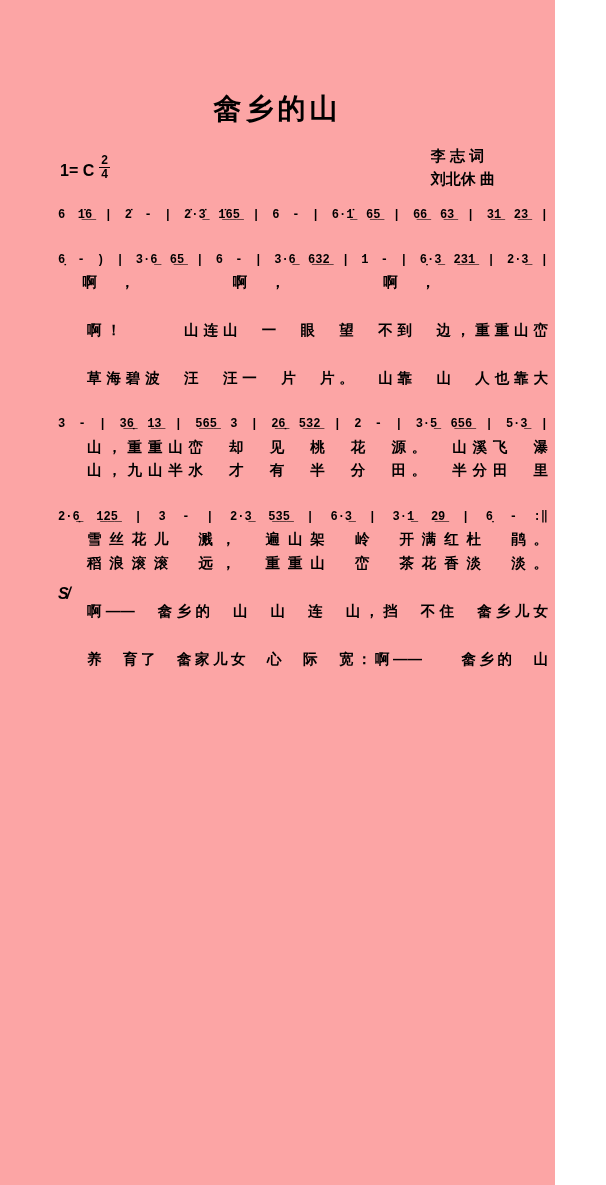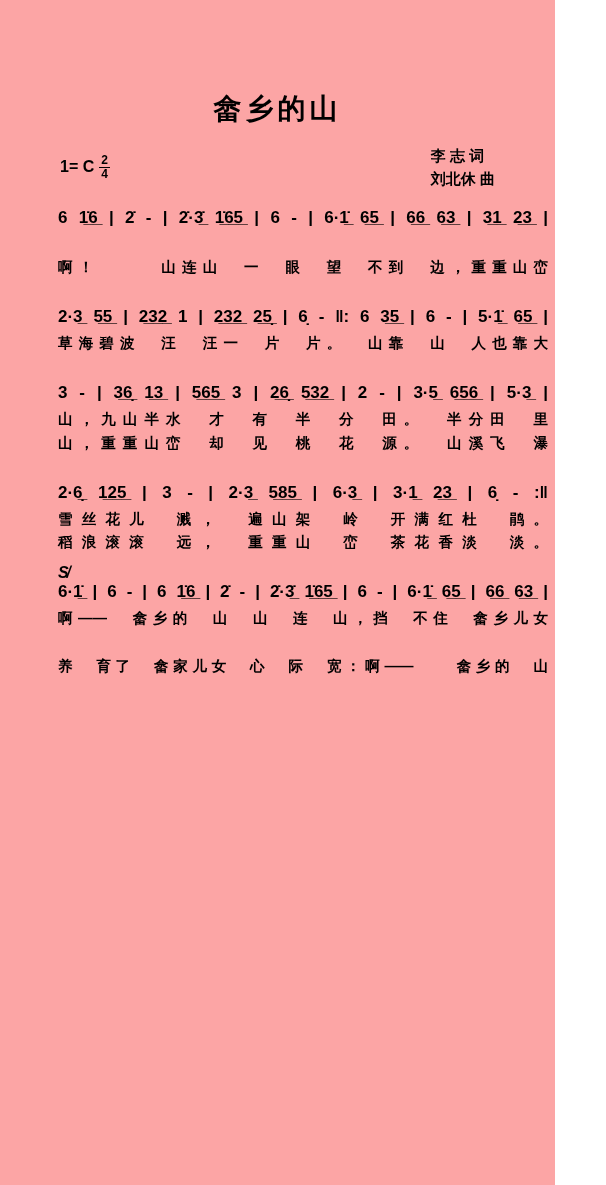--- a/index.html
+++ b/index.html
@@ -13,37 +13,37 @@
   .title{
     text-align:center;
     font-size:28px;font-weight:bold;
     letter-spacing:4px;
     padding-top:90px;
   }
   .meta-row{
     margin:16px 60px 0 60px;
     display:flex;justify-content:space-between;align-items:flex-start;
   }
-  .keysig{font-size:16px;font-weight:bold;display:flex;align-items:center;gap:5px;margin-top:10px;}
+  .keysig{font-size:16px;font-weight:bold;display:flex;align-items:flex-end;gap:5px;margin-top:10px;}
   .frac{display:inline-flex;flex-direction:column;align-items:center;font-size:12px;line-height:1.05;font-weight:bold;}
   .frac .num{border-bottom:1.5px solid #000;padding:0 2px;}
   .credits{text-align:left;font-size:15px;font-weight:bold;line-height:1.55;}
   .score{margin:10px 58px 0 58px;width:490px;}
   .sys{position:relative;margin-top:29px;}
   .sys.first{margin-top:16px;}
   .notes{
-    font-family:Liberation Sans, sans-serif;
-    font-weight:bold;font-size:17px;line-height:1.35;
+    font-family:Liberation Mono, monospace;
+    font-weight:bold;font-size:12px;line-height:1.35;
     text-align:justify;text-align-last:justify;
     word-spacing:4px;
   }
   .lyr{
     font-size:14.5px;font-weight:bold;
     margin-top:5px;line-height:1.3;
-    text-align:justify;text-align-last:justify;
+    text-align:justify;text-align-last:justify;margin-left:29px;
   }
   .lyr.w72{width:72%;margin-left:5%;}
   .lyr.rhalf{margin-left:58%;}
   .marker{position:absolute;font-weight:bold;}
   .segno{top:-17px;left:0;font-size:16px;font-style:italic;}
 </style>
 </head>
 <body>
 
 <div class="sheet">
@@ -63,46 +63,48 @@
       <div>刘北休 曲</div>
     </div>
   </div>
 
   <div class="score">
 
     <div class="sys first">
       <div class="notes">6 1̲̇6̲ | 2̇ - | 2̇·3̲̇ 1̲̇6̲5̲ | 6 - | 6·1̲̇ 6̲5̲ | 6̲6̲ 6̲3̲ | 3̲1̲ 2̲3̲ |</div>
     </div>
 
+    <div class="sys">
+      <div class="notes">6̣ - ) | 3·6̲ 6̲5̲ | 6 - | 3·6̲ 6̲3̲2̲ | 1 - | 6̣·3̲ 2̲3̲1̲ | 2·3̲ |</div>
+      <div class="lyr w72">啊，　　啊，　　啊，</div>
+    </div>
 
     <div class="sys">
       <div class="lyr">啊！　　　山连山　一　眼　望　不到　边，重重山峦</div>
     </div>
 
 
     <div class="sys">
-      <div class="notes">2·3̲ 5̲5̲ | 2̲3̲2̲ 1 | 2̲3̲2̲ 2̲5̣̲ | 6̣ - ‖: 6 3̲5̲ | 6 - | 5·1̲̇ 6̲5̲ |</div>
       <div class="lyr">草海碧波　汪　汪一　片　片。　山靠　山　人也靠大</div>
     </div>
 
     <div class="sys">
       <div class="notes">3 - | 3̲6̣̲ 1̲3̲ | 5̲6̲5̲ 3 | 2̲6̣̲ 5̲3̲2̲ | 2 - | 3·5̲ 6̲5̲6̲ | 5·3̲ |</div>
+      <div class="lyr">山，重重山峦　却　见　桃　花　源。　山溪飞　瀑</div>
       <div class="lyr">山，九山半水　才　有　半　分　田。　半分田　里</div>
-      <div class="lyr">山，重重山峦　却　见　桃　花　源。　山溪飞　瀑</div>
     </div>
 
     <div class="sys">
-      <div class="notes">2·6̣̲ 1̲2̲5̲ | 3 - | 2·3̲ 5̲8̲5̲ | 6·3̲ | 3·1̲ 2̲3̲ | 6̣ - :‖</div>
+      <div class="notes">2·6̣̲ 1̲2̲5̲ | 3 - | 2·3̲ 5̲3̲5̲ | 6·3̲ | 3·1̲ 2̲9̲ | 6̣ - :‖</div>
       <div class="lyr">雪丝花儿　溅，　遍山架　岭　开满红杜　鹃。</div>
       <div class="lyr">稻浪滚滚　远，　重重山　峦　茶花香淡　淡。</div>
     </div>
 
     <div class="sys">
       <span class="marker segno">S̸</span>
-      <div class="notes">6·1̲̇ | 6 - | 6 1̲̇6̲ | 2̇ - | 2̇·3̲̇ 1̲̇6̲5̲ | 6 - | 6·1̲̇ 6̲5̲ | 6̲6̲ 6̲3̲ |</div>
       <div class="lyr">啊——　畲乡的　山　山　连　山，挡　不住　畲乡儿女</div>
     </div>
 
 
     <div class="sys">
       <div class="lyr">养　育了　畲家儿女　心　际　宽：啊——　　畲乡的　山</div>
     </div>
 
   </div>
 </div>

